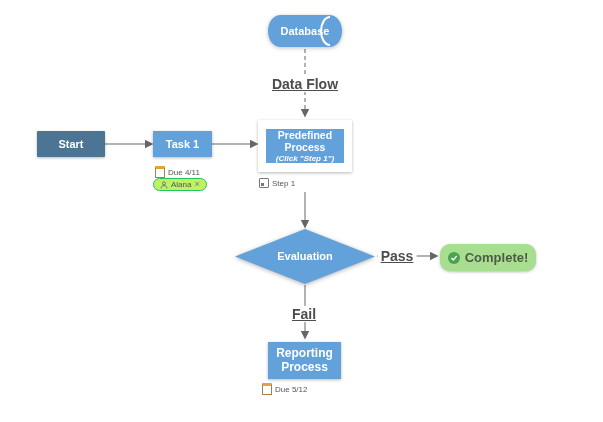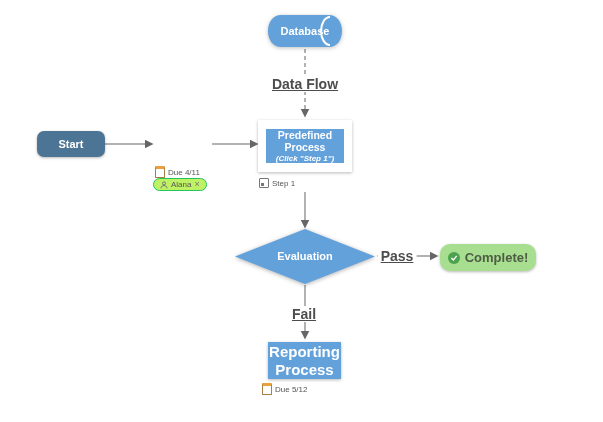--- a/index.html
+++ b/index.html
@@ -13,21 +13,21 @@
   .ah{fill:var(--arrowhead,#666);}
 
   
   .node{position:absolute;display:flex;align-items:center;justify-content:center;
         color:#fff;font-weight:bold;text-align:center;}
   .shadow{box-shadow:0 1px 3px rgba(0,0,0,.28);}
   .blue{background:var(--shape-blue,#63a1db);}
   .lbl{font-size:11px;line-height:1.1;}
 
   
-  .start{left:37px;top:131px;width:68px;height:26px;border-radius:7px;
+  .start{left:37px;top:131px;width:68px;height:26px;border-radius:1px;
          background:var(--start-blue,#4c7495);}
   
   .task1{left:153px;top:131px;width:59px;height:26px;}
   
   .database{left:267px;top:14px;width:76px;height:34px;background:none;box-shadow:none;}
   .database svg{position:absolute;left:0;top:0;filter:drop-shadow(0 1px 2px rgba(0,0,0,.25));}
   .cyl-body{fill:var(--shape-blue,#63a1db);}
   .cyl-rim{stroke:#fff;stroke-width:2;fill:none;}
   .database .lbl{position:relative;z-index:1;}
 
@@ -48,21 +48,21 @@
            display:flex;align-items:center;justify-content:center;color:#fff;font-weight:bold;}
 
   
   .complete{left:440px;top:244px;width:96px;height:27px;border-radius:10px;
             background:var(--complete-green,#a8de90);color:#4e5c45;font-size:13px;gap:5px;}
   .check{width:12px;height:12px;border-radius:50%;background:var(--check-green,#4ba24f);
          display:flex;align-items:center;justify-content:center;flex:0 0 auto;}
 
   
   .reporting{left:268px;top:342px;width:73px;height:37px;flex-direction:column;}
-  .rp-title{font-size:15px;font-weight:bold;line-height:1.15;}
+  .rp-title{font-size:12px;font-weight:bold;line-height:1.15;}
 
   
   .edge-label{position:absolute;transform:translate(-50%,-50%);background:#fff;
               padding:0 3px;font-size:14px;font-weight:bold;color:var(--label-text,#4d4d4d);text-decoration:underline;}
 
   
   .chip{position:absolute;display:flex;align-items:center;gap:3px;font-size:8px;color:#555;text-align:right;}
   .cal{width:8px;height:8px;border:1px solid #a98044;border-top:3px solid #e8a13c;
        background:#fff;border-radius:1px;flex:0 0 auto;}
   .pill{position:absolute;display:flex;align-items:center;gap:3px;font-size:8px;color:#555;
@@ -98,20 +98,23 @@
     </svg>
     <span class="lbl">Database</span>
   </div>
 
   <div class="edge-label" style="left:305px;top:84px;">Data Flow</div>
 
   <div class="node start shadow">
     <span class="lbl">Start</span>
   </div>
 
+  <div class="node task1 blue shadow">
+    <span class="lbl">Task 1</span>
+  </div>
   <div class="chip" style="left:155px;top:166px;">
     <span class="cal"></span>
     <span>Due 4/11</span>
   </div>
   <div class="pill" style="left:153px;top:178px;">
     <svg class="person" width="8" height="8" viewBox="0 0 8 8">
       <circle cx="4" cy="2.4" r="1.5" fill="none" stroke="#777" stroke-width="1"></circle>
       <path d="M1,7.4 C1,5.5 2.3,4.6 4,4.6 C5.7,4.6 7,5.5 7,7.4" fill="none" stroke="#777" stroke-width="1"></path>
     </svg>
     <span>Alana</span>

